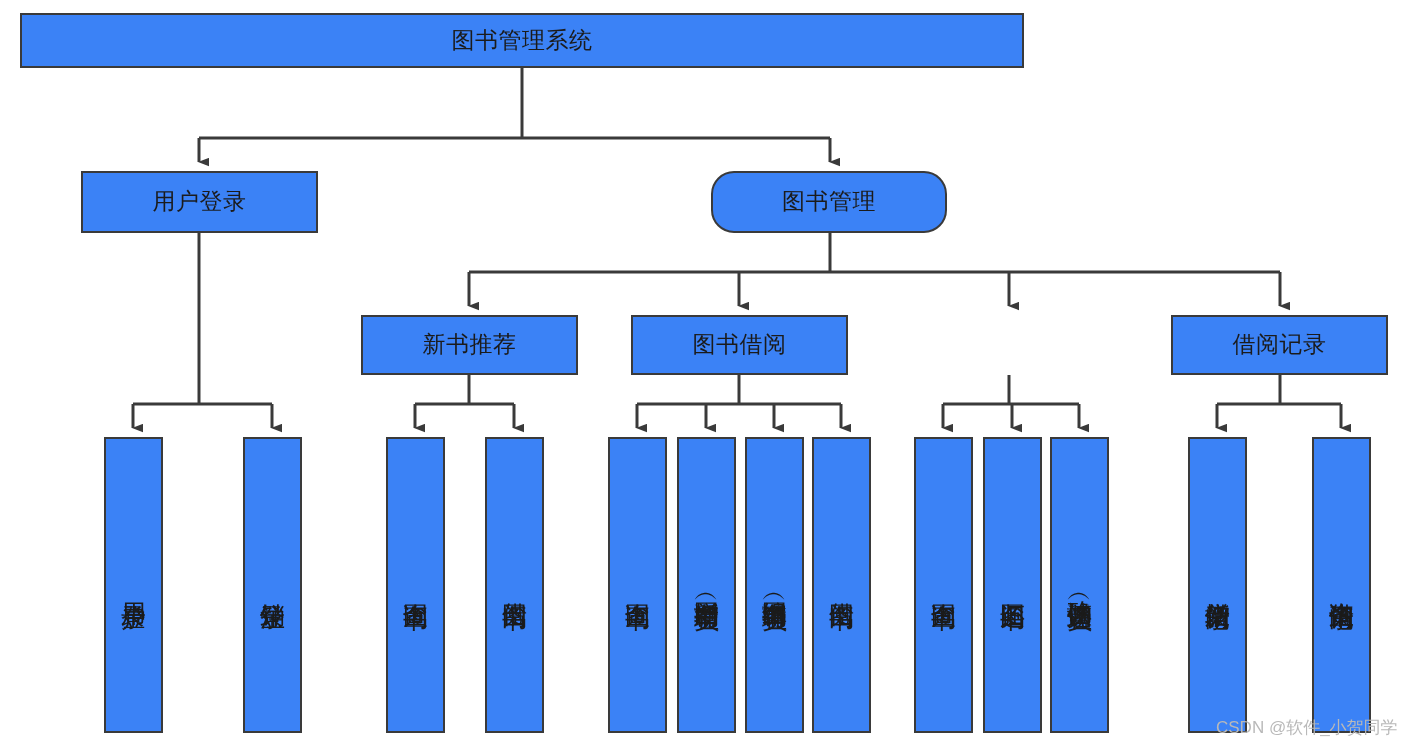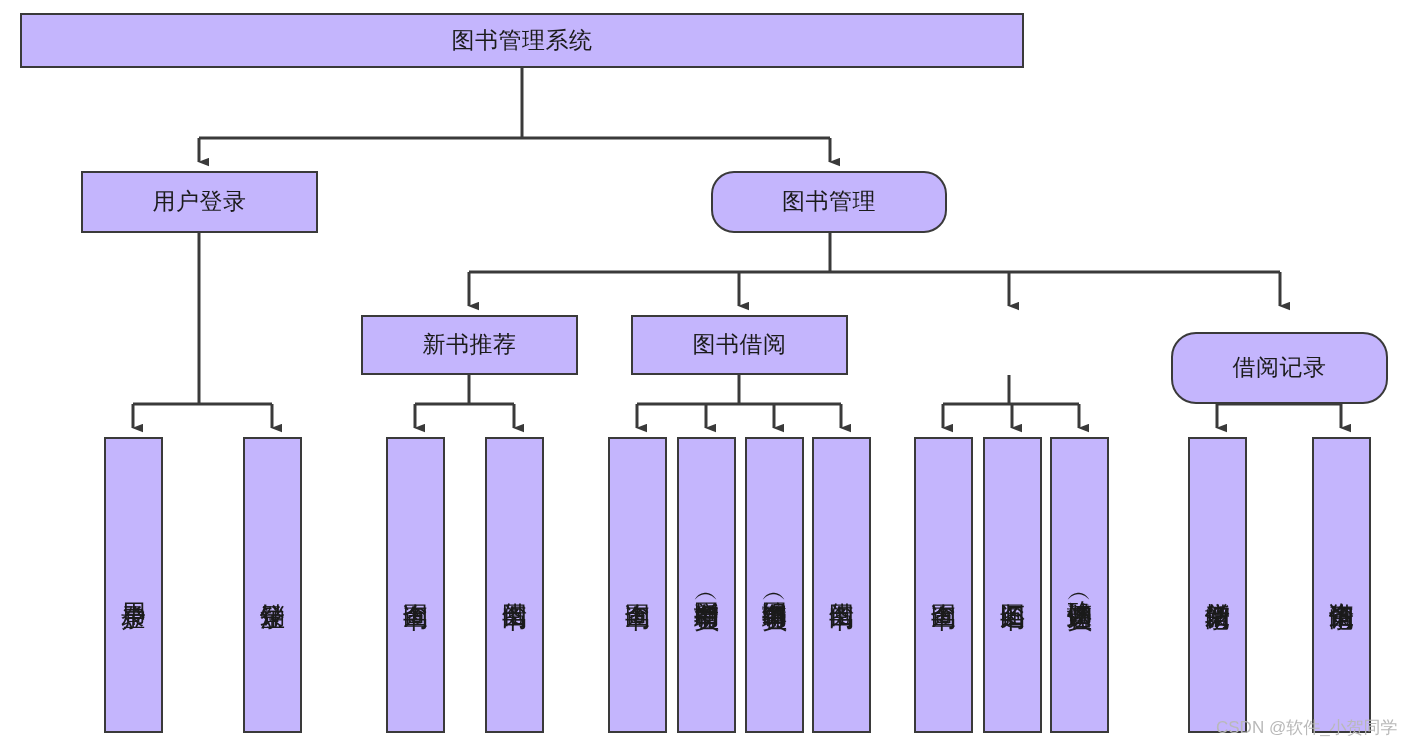--- a/index.html
+++ b/index.html
@@ -22,21 +22,21 @@
     position: absolute;
     left: 0;
     top: 0;
     width: 1405px;
     height: 747px;
     pointer-events: none;
   }
   .node {
     position: absolute;
     box-sizing: border-box;
-    background: #c4b5fd;
+    background: #3b82f6;
     border: 2px solid #3a3a3a;
     display: flex;
     align-items: center;
     justify-content: center;
     text-align: center;
     color: #1b1b1b;
     z-index: 3;
   }
   .node .node-label {
     display: block;
@@ -140,21 +140,21 @@
   <div class="node horiz" style="left:711px; top:171px; width:236px; height:62px;border-radius:23px;">
     <span class="node-label">图书管理</span>
   </div>
 
   <div class="node horiz" style="left:631px; top:315px; width:217px; height:60px;">
     <span class="node-label">图书借阅</span>
   </div>
   <div class="node horiz" style="left:361px; top:315px; width:217px; height:60px;">
     <span class="node-label">新书推荐</span>
   </div>
-  <div class="node horiz" style="left:1171px; top:332px; width:217px; height:72px;border-radius:25px;">
+  <div class="node horiz" style="left:1171px; top:315px; width:217px; height:60px;">
     <span class="node-label">借阅记录</span>
   </div>
 
   <div class="node vert" style="left:104px; top:437px; width:59px; height:296px;">
     <span class="node-label">用户登录</span>
   </div>
   <div class="node vert" style="left:243px; top:437px; width:59px; height:296px;">
     <span class="node-label">注销登录</span>
   </div>
 

